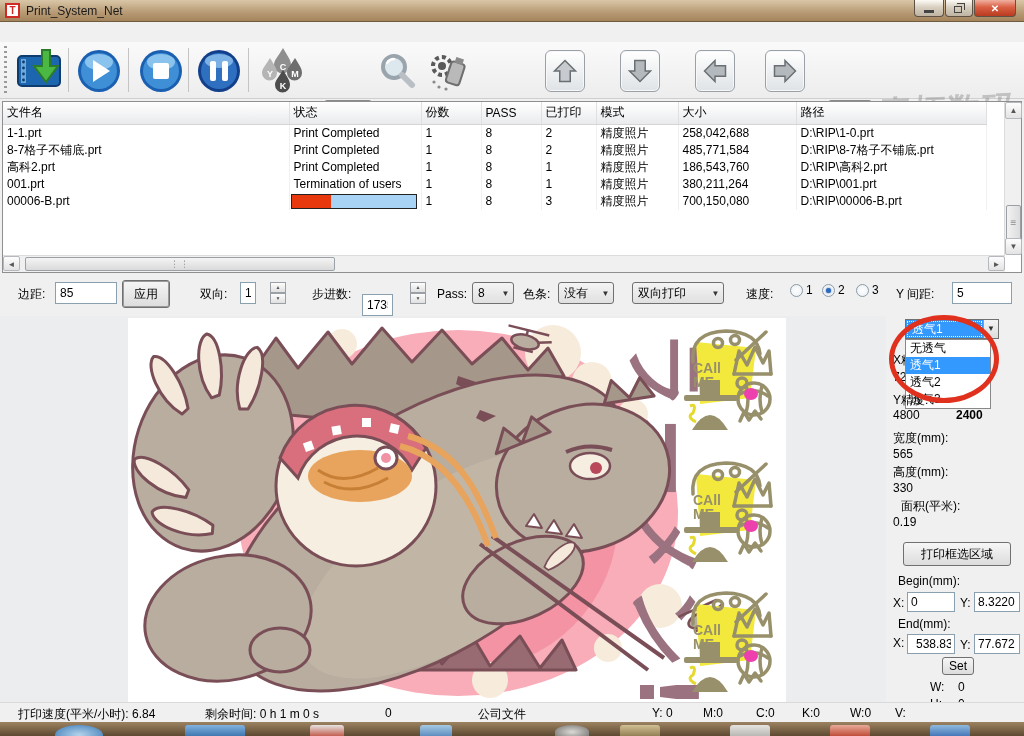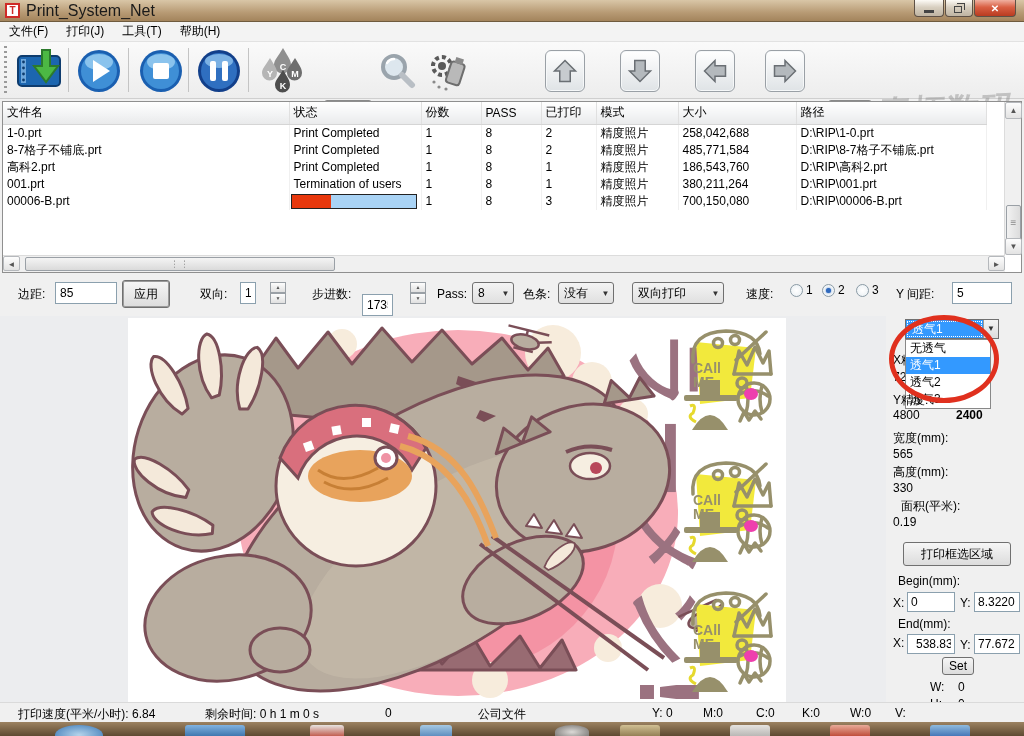--- a/index.html
+++ b/index.html
@@ -6,21 +6,21 @@
   html,body { width:1024px; height:736px; overflow:hidden; }
   body { font-family:"Liberation Sans", sans-serif; font-size:12px; color:#000; background:#f0f0f0; }
   #app { position:relative; width:1024px; height:736px; background:#f0f0f0; }
 
   
   .titlebar { position:absolute; left:0; top:0; width:1024px; height:22px;
     background:linear-gradient(#d9c6a7,#b79a74 60%,#a3845c); border-bottom:1px solid #6f5b3e;
     display:flex; align-items:center; padding-left:5px; }
   .app-icon { width:15px; height:15px; background:#fff; border:2px solid #cf2b26; color:#cf2b26;
     font-weight:bold; font-size:10px; line-height:11px; text-align:center; margin-right:6px; }
-  .title-text { font-size:16px; color:#1a1a1a; }
+  .title-text { font-size:12px; color:#1a1a1a; }
   .caption-buttons { position:absolute; right:8px; top:0; display:flex; }
   .cap-btn { height:17px; border:1px solid #5e5146; border-top:none; border-radius:0 0 4px 4px;
     background:linear-gradient(#fdfbf6,#d8cfc0 45%,#bfb4a2); display:flex; align-items:center; justify-content:center;
     color:#4a4a4a; font-size:10px; margin-left:1px; }
   .cap-min { width:30px; } .cap-restore { width:28px; }
   .cap-close { width:42px; background:linear-gradient(#f0b0a0,#d95f43 45%,#b93b20); color:#fff; font-weight:bold; }
   .glyph-min { width:10px; height:3px; background:#444; margin-top:6px; }
   .glyph-restore { width:8px; height:7px; border:1px solid #444; box-shadow:2px -2px 0 0 #d8cfc0, 3px -3px 0 0 #444; margin-top:2px; margin-left:-2px;}
 
   
@@ -131,26 +131,20 @@
         </div>
       <div class="cap-btn cap-restore">
           <div class="glyph-restore"></div>
         </div>
       <div class="cap-btn cap-close">
           <span>✕</span>
         </div>
     </div>
   </div>
 
-  <div class="menubar">
-    <div class="menu-item">文件(F)</div>
-    <div class="menu-item">打印(J)</div>
-    <div class="menu-item">工具(T)</div>
-    <div class="menu-item">帮助(H)</div>
-  </div>
 
   <div class="toolbar">
     <div class="gripper"></div>
     <div class="tb-icon" style="left:16px;">
       <svg width="46" height="44" viewBox="0 0 46 44">
         <rect x="2" y="8" width="42" height="30" rx="4" fill="#1c66b0" stroke="#0e3c6e" stroke-width="2"></rect>
         <rect x="5" y="11" width="5" height="24" fill="#6fa8dc"></rect>
         <circle cx="7.5" cy="14" r="1.4" fill="#0e3c6e"></circle>
           <circle cx="7.5" cy="20" r="1.4" fill="#0e3c6e"></circle>
         <circle cx="7.5" cy="26" r="1.4" fill="#0e3c6e"></circle>
@@ -269,21 +263,21 @@
           <th>份数</th>
           <th>PASS</th>
           <th>已打印</th>
           <th>模式</th>
           <th>大小</th>
           <th>路径</th>
         </tr>
       </thead>
       <tbody>
         <tr>
-          <td>1-0.prt</td>
+          <td>1-1.prt</td>
             <td>Print Completed</td>
             <td>1</td>
             <td>8</td>
             <td>2</td>
             <td>精度照片</td>
             <td>258,042,688</td>
             <td>D:\RIP\1-0.prt</td>
         </tr>
         <tr>
           <td>8-7格子不铺底.prt</td>

